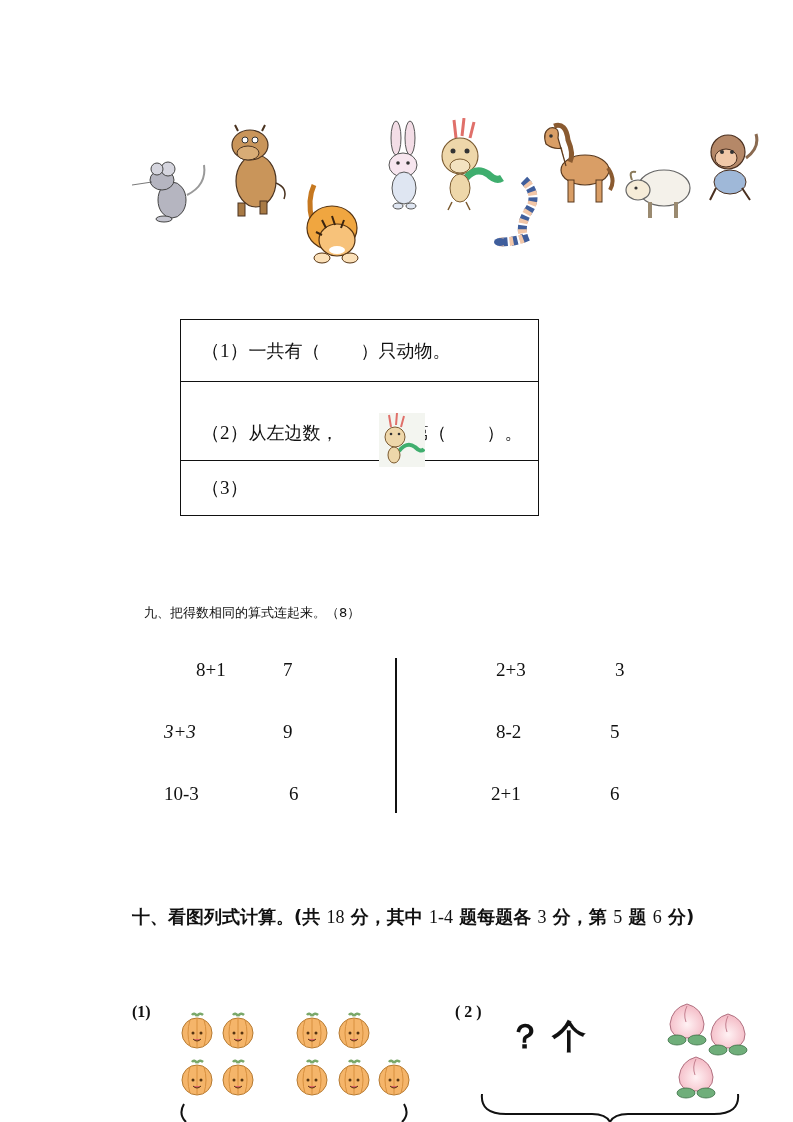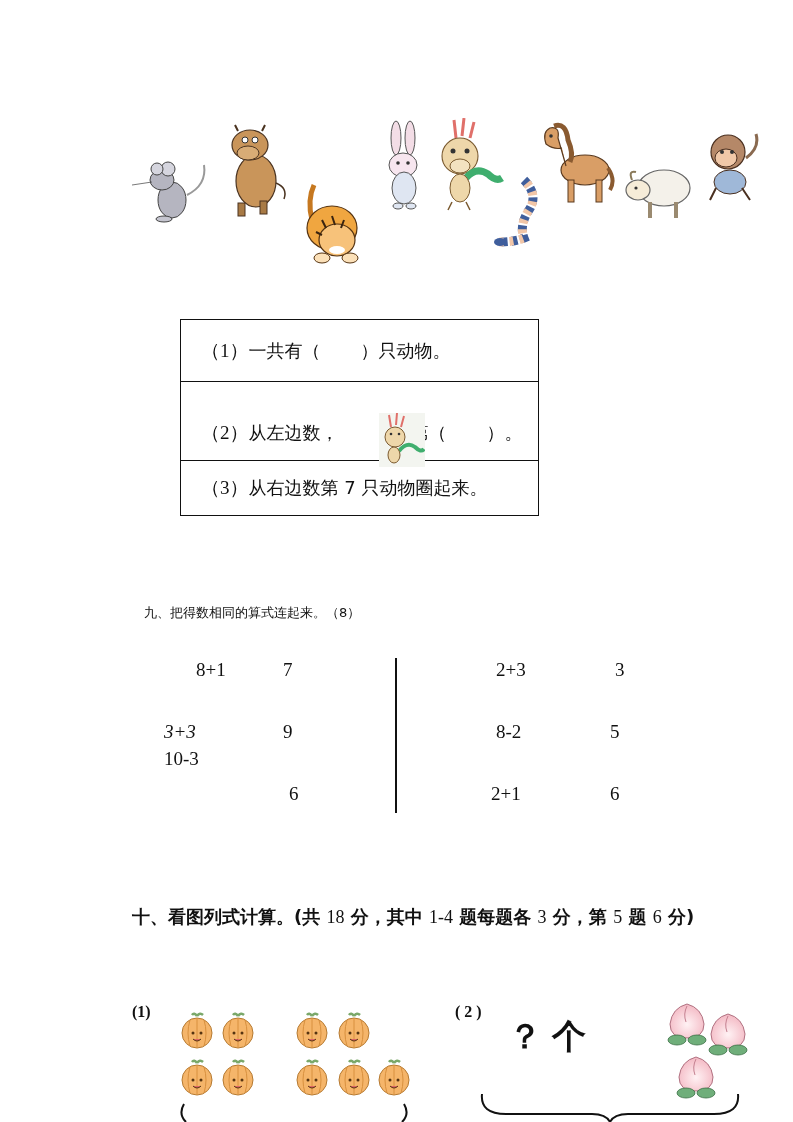--- a/index.html
+++ b/index.html
@@ -166,30 +166,29 @@
         <path d="M20 38 Q28 28 36 34 Q42 40 45 36" stroke="#3fae6e" stroke-width="4" fill="none"></path>
         <ellipse cx="15" cy="42" rx="6" ry="8" fill="#eed7aa" stroke="#7a5a30"></ellipse>
       </svg>
     </span>
     <span>排第（</span>
     <span>       </span>
     <span>）。</span>
   </div>
   <div class="qrow last" style="top:141px;height:54px;">
     <span class="num">（3）</span>
-    <span>从右边数第 7 只动物圈起来。</span>
   </div>
 </div>
 
 <div class="abs sec9-title">九、把得数相同的算式连起来。（8）</div>
 
 <div>
   <div class="abs eq" style="left:164px;top:659px;margin-left:32px;">8+1</div>
   <div class="abs eq" style="left:164px;top:721px;font-style:italic;">3+3</div>
-  <div class="abs eq" style="left:164px;top:748px;">10-3</div>
+  <div class="abs eq" style="left:164px;top:783px;">10-3</div>
   <div class="abs eq" style="left:283px;top:659px;">7</div>
   <div class="abs eq" style="left:283px;top:721px;">9</div>
   <div class="abs eq" style="left:289px;top:783px;">6</div>
 </div>
 
 <div class="abs divider"></div>
 
 <div>
   <div class="abs eq" style="left:496px;top:659px;">2+3</div>
   <div class="abs eq" style="left:496px;top:721px;text-align:right;">8-2</div>

